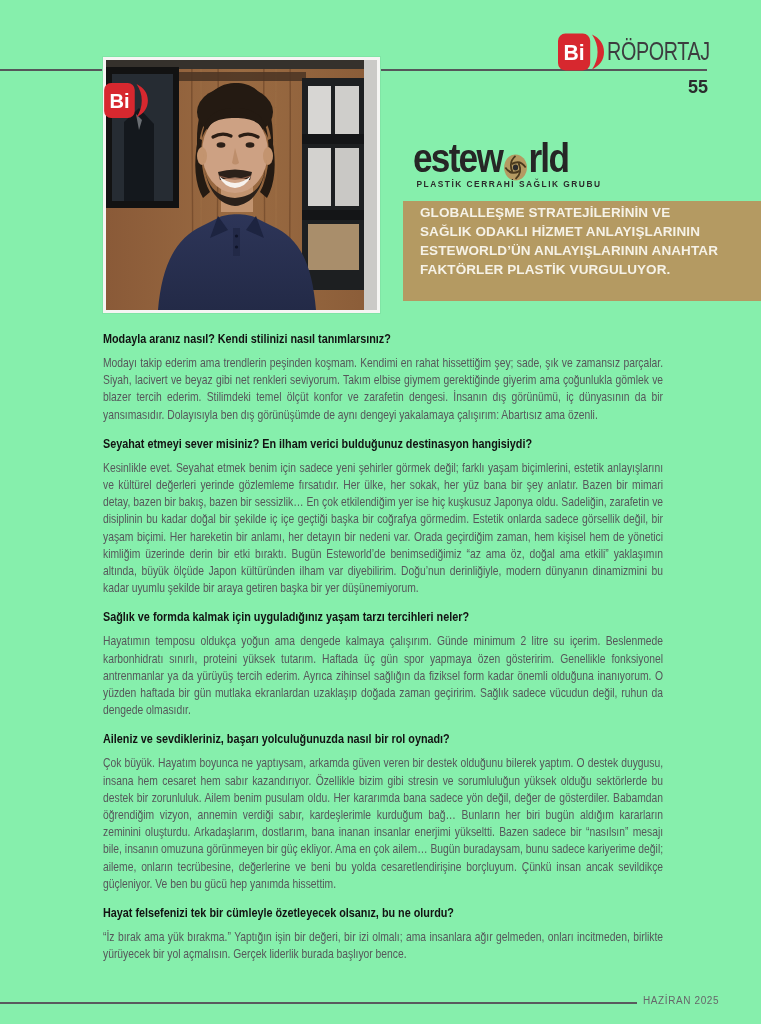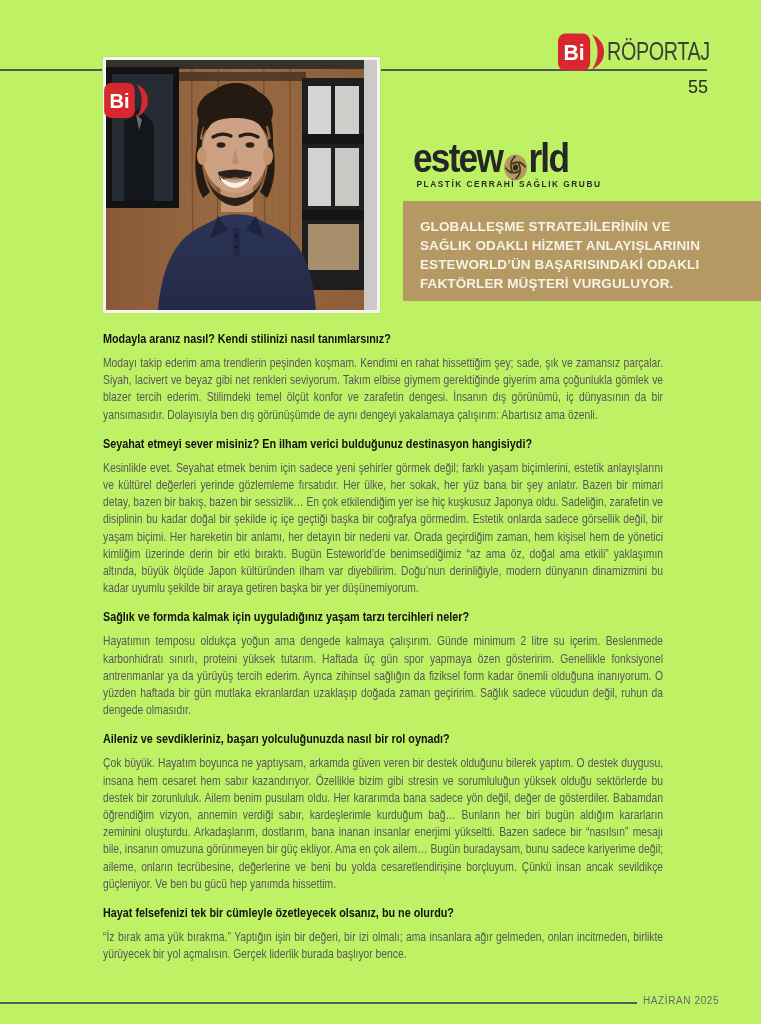--- a/index.html
+++ b/index.html
@@ -10,57 +10,57 @@
   
   .rule{position:absolute;background:#55565a;height:2px;}
   .rule-left{left:0;top:69px;width:102px;}
   .rule-right{left:381px;top:69px;width:326px;}
   .brand-badge{position:absolute;left:558px;top:33px;width:46px;height:38px;}
   .section-title{
     position:absolute;left:607px;top:36px;font-size:26px;color:#3c3d3f;
     letter-spacing:-0.5px;transform:scaleX(0.76);transform-origin:left top;white-space:nowrap;
   }
   .page-number{position:absolute;left:676px;top:77px;width:32px;text-align:right;
-    font-size:18px;font-weight:normal;color:#2a2b2d;}
+    font-size:18px;font-weight:bold;color:#2a2b2d;}
   
   .photo-frame{
     position:absolute;left:103px;top:57px;width:271px;height:250px;
     background:#f6f5f3;padding:3px;box-shadow:0 0 0 1px rgba(0,0,0,0.04);
   }
   .photo-frame svg{display:block;}
   .photo-badge{position:absolute;left:1px;top:26px;width:44px;height:35px;}
   
   .esteworld{position:absolute;left:413px;top:139px;transform:scaleX(0.88);transform-origin:left top;white-space:nowrap;}
   .esteworld .wordmark{font-size:40px;font-weight:bold;color:#262626;letter-spacing:-2px;line-height:38px;display:flex;align-items:center;}
   .esteworld .o-icon{display:inline-block;width:27px;height:27px;margin:6px 1px 0 2px;}
   .esteworld .subtitle{font-size:9.5px;font-weight:bold;color:#2b2b2b;letter-spacing:1.7px;margin-top:1px;padding-left:4px;}
   
   .highlight{
     position:absolute;left:403px;top:201px;width:358px;height:100px;
-    box-sizing:border-box;padding:16px 0 0 17px;
+    box-sizing:border-box;padding:2px 0 0 17px;
   }
   .highlight .hl-line{
     font-size:13.5px;font-weight:bold;line-height:19px;letter-spacing:0.1px;white-space:nowrap;
   }
   
   .article{
     position:absolute;left:103px;top:331px;width:683px;
     transform:scaleX(0.82);transform-origin:left top;
   }
   .qa{margin:0 0 12px 0;}
   .question{font-size:13.2px;font-weight:bold;color:#121212;line-height:15px;margin:0 0 9px 0;}
   .answer{font-size:12.6px;color:#56575a;line-height:17.2px;text-align:justify;margin:0;}
   
   .footer-rule{left:0;top:1002px;width:637px;background:#595a5e;}
   .footer-issue{position:absolute;left:643px;top:995px;font-size:10px;color:#66676a;letter-spacing:0.6px;}
 </style>
 </head>
 <body>
 
-<div class="page" style="background: #bef264;">
+<div class="page" style="background: #86efac;">
 
   <div class="rule rule-left"></div>
   <div class="rule rule-right"></div>
 
   <div class="brand-badge">
     <svg viewBox="0 0 50 40" width="46" height="38">
       <rect x="0" y="0" width="35" height="40" rx="8" fill="#d7282f"></rect>
       <path d="M37,1 C45,5 50,11 50,20 C50,29 45,35 37,39 C41,33 43,27 43,20 C43,13 41,7 37,1 Z" fill="#d7282f"></path>
       <text x="6" y="29" font-family="Liberation Sans, sans-serif" font-size="23" font-weight="bold" fill="#ffffff">Bi</text>
     </svg>
@@ -179,22 +179,22 @@
         </svg>
       </span>
       <span>rld</span>
     </div>
     <div class="subtitle">PLASTİK CERRAHİ SAĞLIK GRUBU</div>
   </div>
 
   <div class="highlight" style="background: rgb(180, 154, 98);">
     <div class="hl-line" style="color: rgb(246, 242, 231);">GLOBALLEŞME STRATEJİLERİNİN VE</div>
     <div class="hl-line" style="color: rgb(246, 242, 231);">SAĞLIK ODAKLI HİZMET ANLAYIŞLARININ</div>
-    <div class="hl-line" style="color: rgb(246, 242, 231);">ESTEWORLD’ÜN BAŞARISINDAKİ ODAKLI</div>
-    <div class="hl-line" style="color: rgb(246, 242, 231);">FAKTÖRLER MÜŞTERİ VURGULUYOR.</div>
+    <div class="hl-line" style="color: rgb(246, 242, 231);">ESTEWORLD’ÜN ANLAYIŞLARININ ANAHTAR</div>
+    <div class="hl-line" style="color: rgb(246, 242, 231);">FAKTÖRLER PLASTİK VURGULUYOR.</div>
   </div>
 
   <div class="article">
     <div class="qa">
       <p class="question">Modayla aranız nasıl? Kendi stilinizi nasıl tanımlarsınız?</p>
       <p class="answer">Modayı takip ederim ama trendlerin peşinden koşmam. Kendimi en rahat hissettiğim şey; sade, şık ve zamansız parçalar. Siyah, lacivert ve beyaz gibi net renkleri seviyorum. Takım elbise giymem gerektiğinde giyerim ama çoğunlukla gömlek ve blazer tercih ederim. Stilimdeki temel ölçüt konfor ve zarafetin dengesi. İnsanın dış görünümü, iç dünyasının da bir yansımasıdır. Dolayısıyla ben dış görünüşümde de aynı dengeyi yakalamaya çalışırım: Abartısız ama özenli.</p>
     </div>
     <div class="qa">
       <p class="question">Seyahat etmeyi sever misiniz? En ilham verici bulduğunuz destinasyon hangisiydi?</p>
       <p class="answer">Kesinlikle evet. Seyahat etmek benim için sadece yeni şehirler görmek değil; farklı yaşam biçimlerini, estetik anlayışlarını ve kültürel değerleri yerinde gözlemleme fırsatıdır. Her ülke, her sokak, her yüz bana bir şey anlatır. Bazen bir mimari detay, bazen bir bakış, bazen bir sessizlik… En çok etkilendiğim yer ise hiç kuşkusuz Japonya oldu. Sadeliğin, zarafetin ve disiplinin bu kadar doğal bir şekilde iç içe geçtiği başka bir coğrafya görmedim. Estetik onlarda sadece görsellik değil, bir yaşam biçimi. Her hareketin bir anlamı, her detayın bir nedeni var. Orada geçirdiğim zaman, hem kişisel hem de yönetici kimliğim üzerinde derin bir etki bıraktı. Bugün Esteworld’de benimsediğimiz “az ama öz, doğal ama etkili” yaklaşımın altında, büyük ölçüde Japon kültüründen ilham var diyebilirim. Doğu’nun derinliğiyle, modern dünyanın dinamizmini bu kadar uyumlu şekilde bir araya getiren başka bir yer düşünemiyorum.</p>

